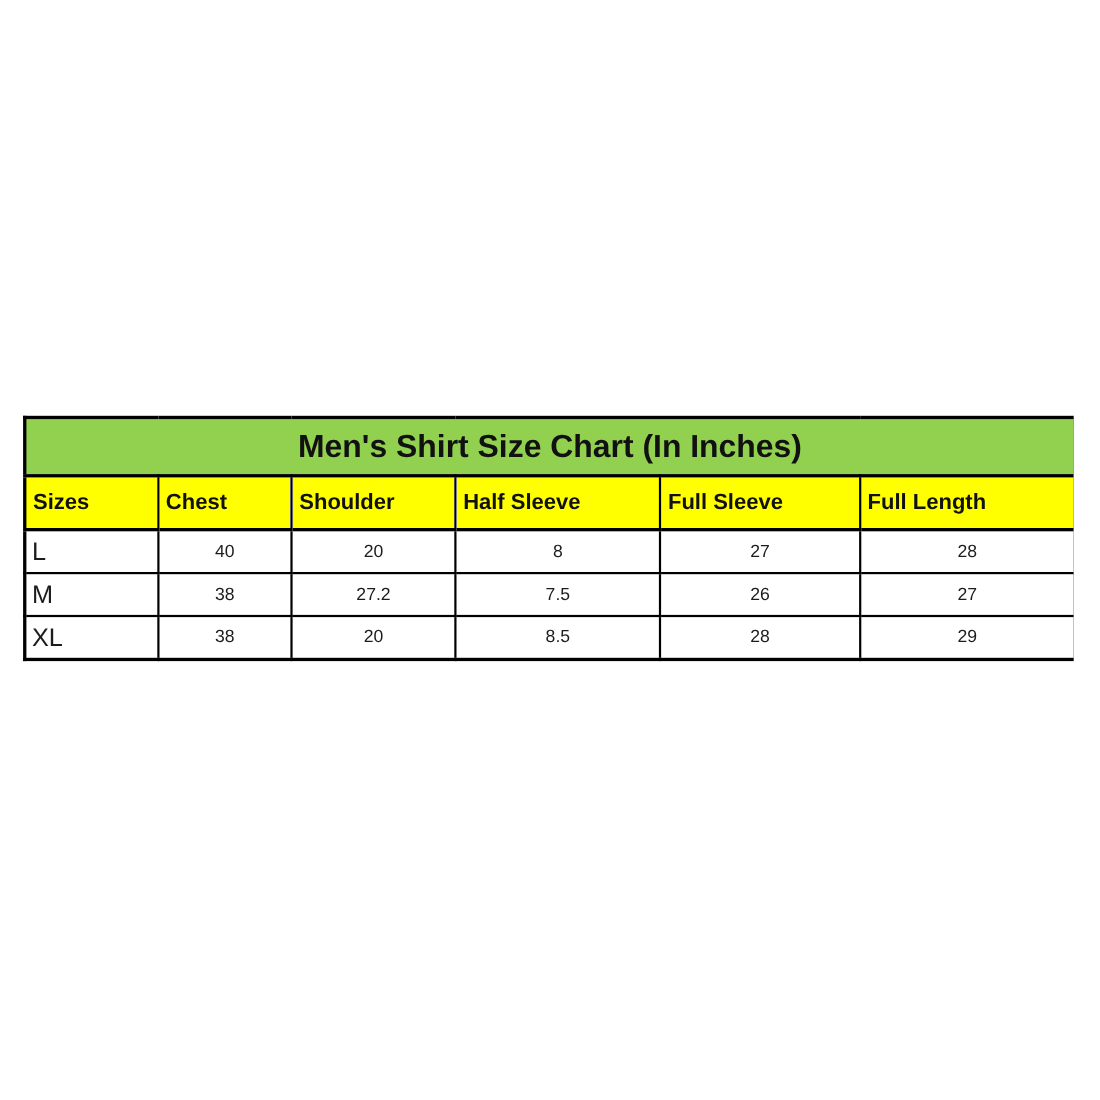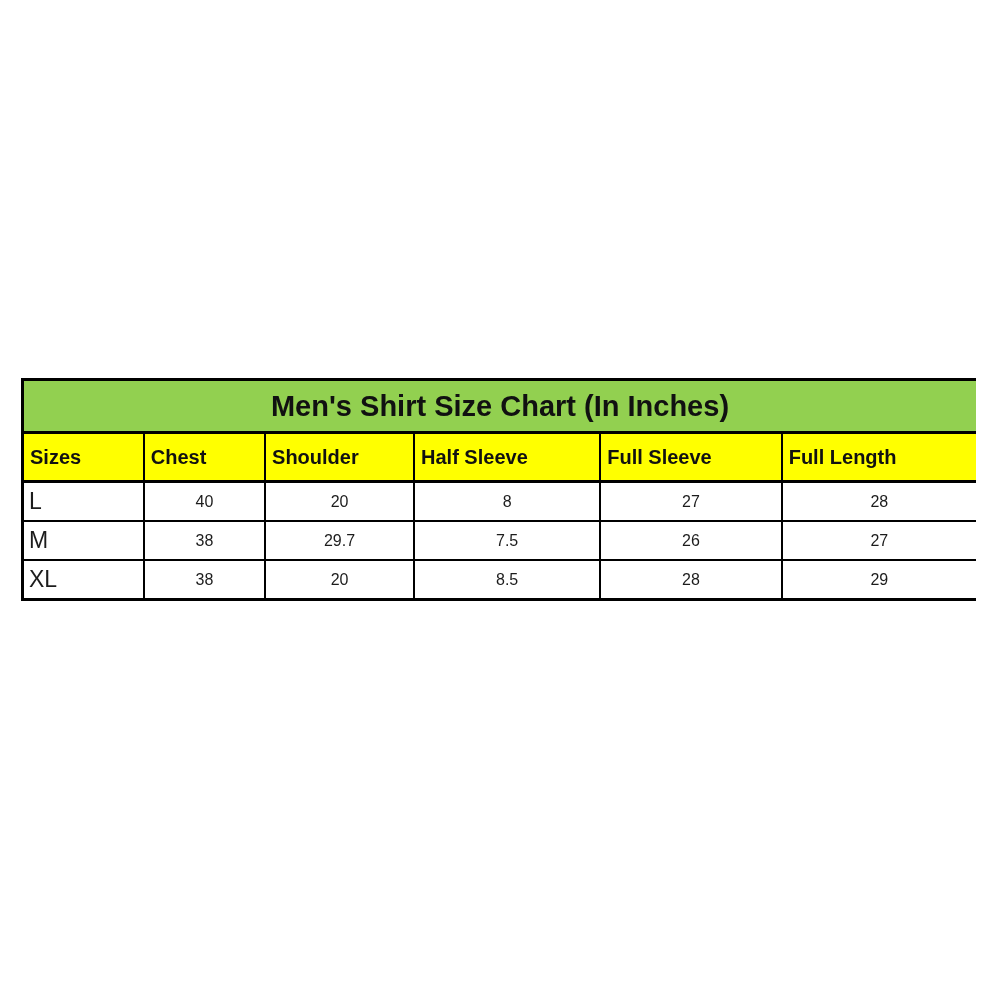--- a/index.html
+++ b/index.html
@@ -106,21 +106,21 @@
           <td class="size-cell">L</td>
           <td>40</td>
           <td>20</td>
           <td>8</td>
           <td>27</td>
           <td>28</td>
         </tr>
         <tr class="data-row">
           <td class="size-cell">M</td>
           <td>38</td>
-          <td>29.7</td>
+          <td>27.2</td>
           <td>7.5</td>
           <td>26</td>
           <td>27</td>
         </tr>
         <tr class="data-row">
           <td class="size-cell">XL</td>
           <td>38</td>
           <td>20</td>
           <td>8.5</td>
           <td>28</td>

